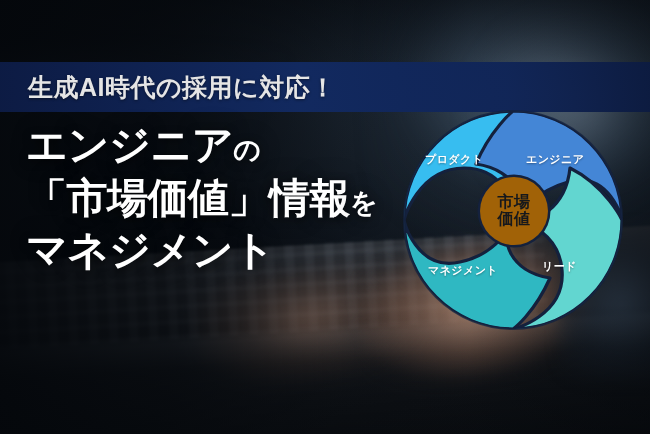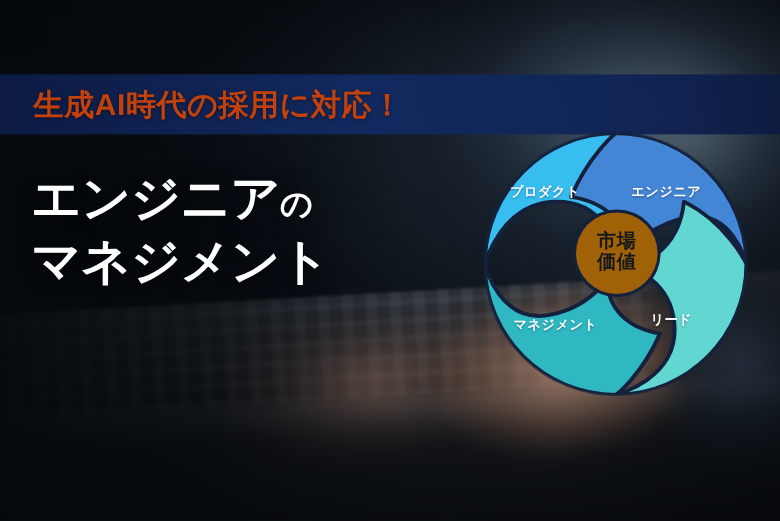--- a/index.html
+++ b/index.html
@@ -84,36 +84,35 @@
 
   
   .banner{
     position:absolute;left:0;top:62px;width:100%;height:50px;
     background:linear-gradient(90deg,#0d1c46 0%,#122a62 46%,#0f2457 78%,#0c1b41 100%);
     opacity:.96;
   }
   .banner-text{
     position:absolute;left:28px;top:62px;height:50px;
     display:flex;align-items:center;
-    color:#c2410c;
+    color:#e5e5e5;
     font-size:25px;font-weight:bold;
     letter-spacing:.5px;
     text-shadow:0 1px 3px rgba(0,0,0,.45);
     white-space:nowrap;
   }
 
   
   .headline{
     position:absolute;left:26px;top:122px;
     color:#ffffff;
     font-weight:bold;
     line-height:1.16;
     text-shadow:0 2px 8px rgba(0,0,0,.62), 0 0 22px rgba(0,0,0,.40);
     white-space:nowrap;
-    margin-top:20px;
   }
   .hl-line{font-size:41px;letter-spacing:-0.5px;margin-bottom:5px;}
   .hl-small{font-size:27px;}
 
   
   .diagram{
     position:absolute;left:398px;top:108px;width:230px;height:225px;
   }
   .diagram svg{display:block;width:100%;height:100%;}
   .petal-label{
@@ -167,20 +166,21 @@
   <div class="bg-hand-b"></div>
   <div class="bg-hand-a"></div>
   <div class="bg-sleeve"></div>
   <div class="bg-vignette"></div>
 
   <div class="banner"></div>
   <div class="banner-text">生成AI時代の採用に対応！</div>
 
   <div class="headline">
     <div class="hl-line"><span>エンジニア</span><span class="hl-small">の</span></div>
+    <div class="hl-line"><span>「市場価値」情報</span><span class="hl-small">を</span></div>
     <div class="hl-line"><span>マネジメント</span></div>
   </div>
 
   <div class="diagram">
     <svg viewBox="0 0 230 225" xmlns="http://www.w3.org/2000/svg">
       <defs>
         <clipPath id="circClip">
             <circle cx="115" cy="112" r="109"></circle>
           </clipPath>
       </defs>

